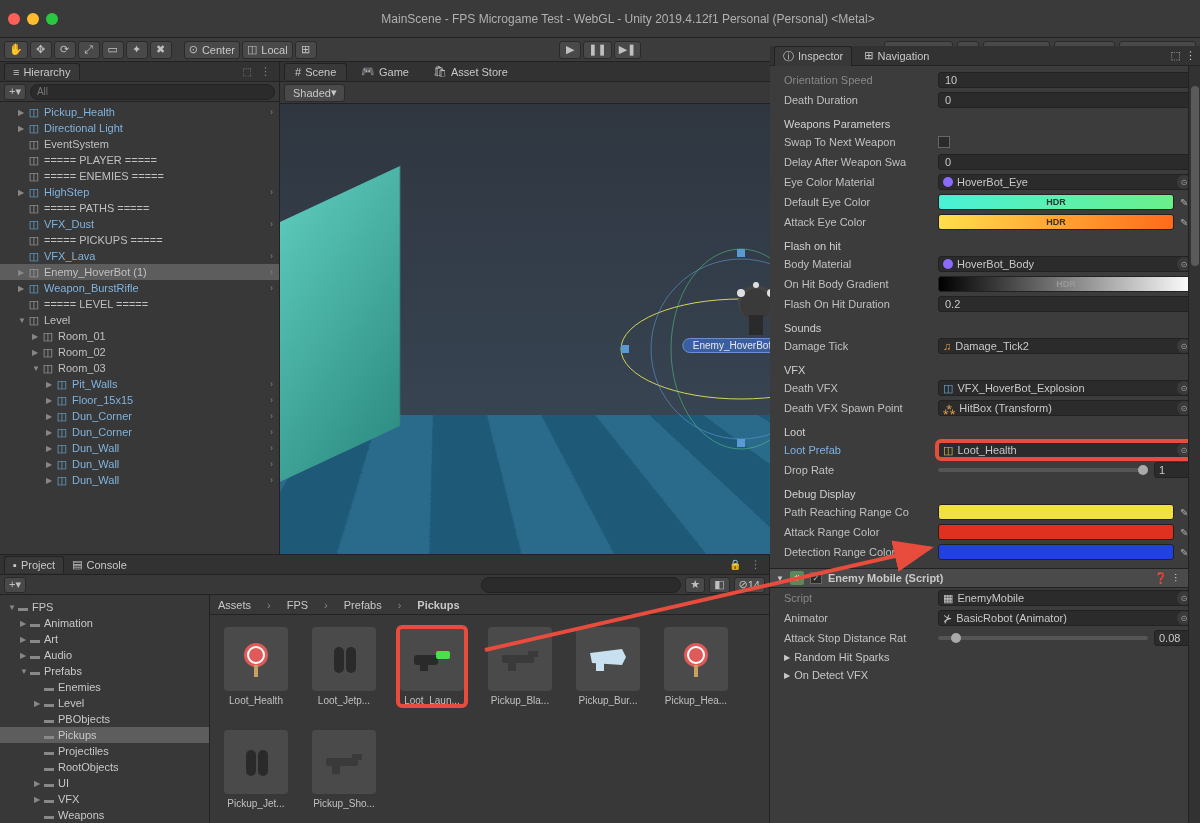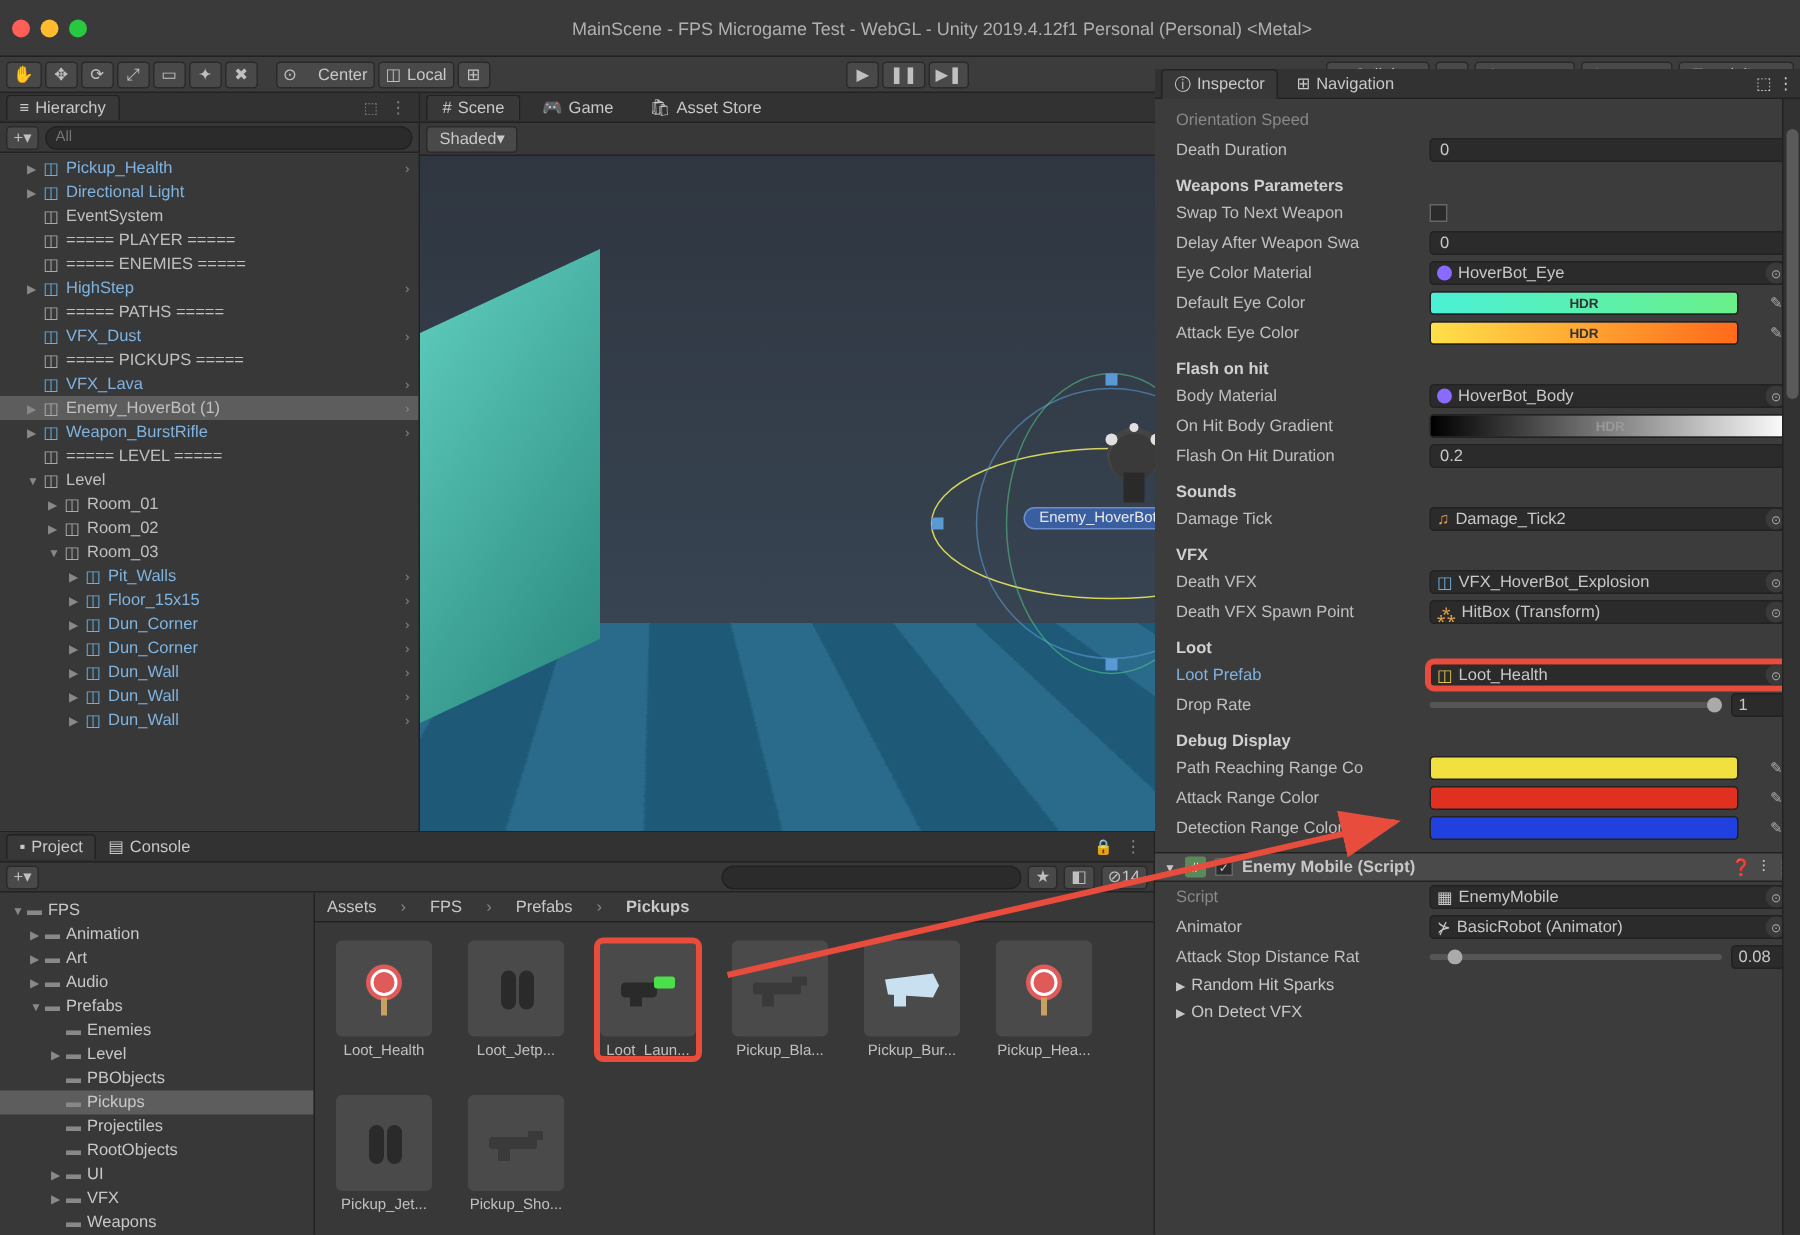--- a/index.html
+++ b/index.html
@@ -77,28 +77,28 @@
   .breadcrumb .sep { color: #888; }
   .thumbs { flex: 1; padding: 12px; display: flex; flex-wrap: wrap; gap: 24px 20px; align-content: flex-start; position:relative;}
   .thumb { width: 68px; display: flex; flex-direction: column; align-items: center; gap: 4px; }
   .thumb-box { width: 64px; height: 64px; background: #4a4a4a; border-radius: 4px; display: flex; align-items: center; justify-content: center; }
   .thumb-label { font-size: 10px; color: #c0c0c0; text-align: center; white-space: nowrap; overflow: hidden; text-overflow: ellipsis; width: 70px; }
   .thumb.highlight { outline: 4px solid #e74c3c; outline-offset: -2px; border-radius: 4px; }
 
   .inspector { width: 430px; background: #3c3c3c; display: flex; flex-direction: column; height: 777px; position: absolute; right: 0; top: 46px; }
   .insp-tabs { height: 20px; display: flex; align-items: center; background: #323232; border-bottom: 1px solid #222; padding: 0 4px; gap: 4px; }
   .insp-body { flex: 1; overflow: auto; padding: 4px 6px 4px 14px; }
-  .prop-row { display: flex; align-items: center; height: 20px; gap: 19px; }
+  .prop-row { display: flex; align-items: center; height: 20px; gap: 4px; }
   .prop-label { width: 150px; font-size: 11px; color: #c0c0c0; white-space: nowrap; overflow: hidden; }
   .prop-field { flex: 1; background: #2b2b2b; border: 1px solid #222; border-radius: 3px; height: 16px; padding: 0 6px; font-size: 11px; display: flex; align-items: center; }
   .prop-field.num { color: #c8c8c8; }
   .obj-field { flex: 1; background: #2b2b2b; border: 1px solid #222; border-radius: 3px; height: 16px; padding: 0 4px; font-size: 11px; display: flex; align-items: center; gap: 4px; position: relative; }
   .obj-field .dot-icon { width: 10px; height: 10px; border-radius: 50%; background: #888; }
   .obj-field .picker { position: absolute; right: 2px; width: 14px; height: 14px; background: #3a3a3a; border-radius: 50%; display: flex; align-items: center; justify-content: center; font-size: 8px; color: #aaa; }
-  .section-hdr { font-weight: bold; font-size: 11px; color: #d0d0d0; margin: 8px 0 2px; }
+  .section-hdr { font-weight: normal; font-size: 11px; color: #d0d0d0; margin: 8px 0 2px; }
   .color-swatch { flex: 1; height: 16px; border-radius: 3px; border: 1px solid #222; position: relative; }
   .hdr-badge { position: absolute; left: 50%; top: 50%; transform: translate(-50%,-50%); font-size: 9px; color: #333; font-weight: bold; }
   .eyedrop { width: 14px; font-size: 10px; color: #aaa; margin-left: 2px; }
   .slider { flex: 1; display: flex; align-items: center; gap: 6px; }
   .slider-track { flex: 1; height: 4px; background: #555; border-radius: 2px; position: relative; }
   .slider-knob { width: 10px; height: 10px; background: #aaa; border-radius: 50%; position: absolute; top: -3px; }
   .slider-val { width: 40px; background: #2b2b2b; border: 1px solid #222; border-radius: 3px; height: 16px; padding: 0 4px; font-size: 11px; display: flex; align-items: center; }
   .component-hdr { background: #4a4a4a; margin: 6px -6px 0 -14px; padding: 2px 6px; display: flex; align-items: center; gap: 6px; font-size: 11px; border-top: 1px solid #222; border-bottom: 1px solid #222; }
   .component-hdr .arrow { font-size: 8px; }
   .component-hdr .c-icon { width: 14px; height: 14px; background: #5a8a5a; border-radius: 2px; display: flex; align-items: center; justify-content: center; font-size: 9px; color: #fff; }
@@ -129,21 +129,21 @@
   <div class="tb-group">
     <div class="tb-btn">✋</div>
     <div class="tb-btn">✥</div>
     <div class="tb-btn">⟳</div>
     <div class="tb-btn">⤢</div>
     <div class="tb-btn">▭</div>
     <div class="tb-btn">✦</div>
     <div class="tb-btn">✖</div>
   </div>
   <div style="width:8px"></div>
-  <div class="tb-btn">⊙<span style="margin-left:14px">Center</span></div>
+  <div class="tb-btn">⊙<span style="margin-left:4px">Center</span></div>
   <div class="tb-btn">◫<span style="margin-left:4px">Local</span></div>
   <div class="tb-btn">⊞</div>
   <div class="flex-spacer"></div>
   <div class="play-group">
     <div class="tb-btn">▶</div>
     <div class="tb-btn">❚❚</div>
     <div class="tb-btn">▶❚</div>
   </div>
   <div class="flex-spacer"></div>
   <div class="right-menus">
@@ -610,20 +610,21 @@
   <div class="insp-tabs">
     <div class="panel-tab">ⓘ <span>Inspector</span></div>
     <div class="panel-tab" style="background:transparent;border:none">⊞ <span>Navigation</span></div>
     <div class="spacer" style="flex:1"></div>
     <span class="lock">⬚</span>
     <span class="dots">⋮</span>
   </div>
   <div class="insp-body">
     <div class="prop-row">
         <div class="prop-label" style="color:#888">Orientation Speed</div>
+        <div class="prop-field num">10</div>
       </div>
     <div class="prop-row">
         <div class="prop-label">Death Duration</div>
         <div class="prop-field num">0</div>
       </div>
 
     <div class="section-hdr">Weapons Parameters</div>
     <div class="prop-row">
         <div class="prop-label">Swap To Next Weapon</div>
         <div class="checkbox-sm"></div>

